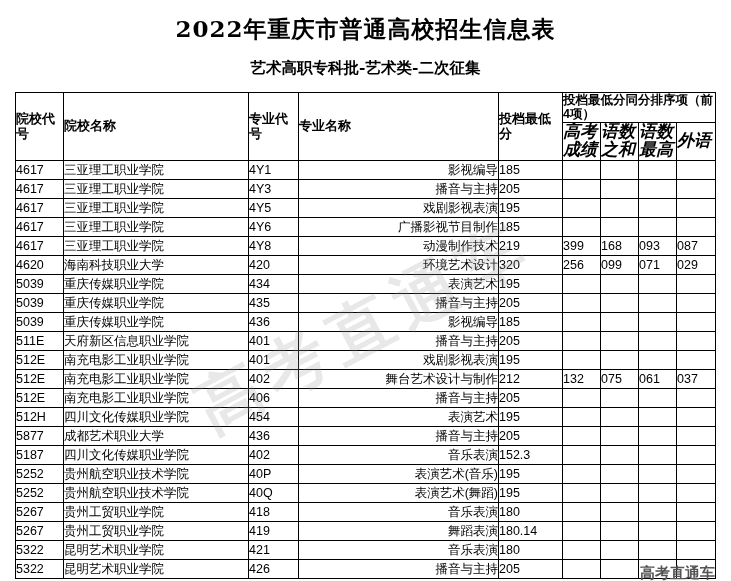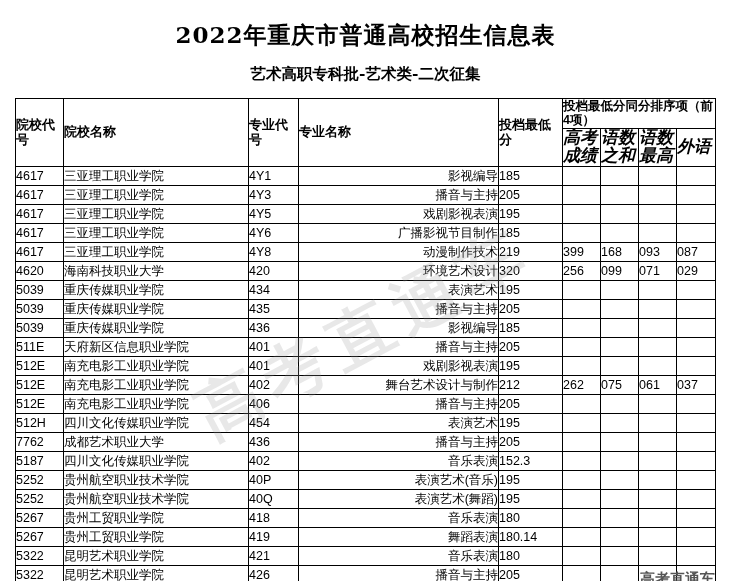--- a/index.html
+++ b/index.html
@@ -19,21 +19,21 @@
     position: relative;
     width: 731px;
     height: 581px;
     box-sizing: border-box;
   }
   .title {
     text-align: center;
     font-size: 23px;
     font-weight: bold;
     letter-spacing: 1px;
-    margin-top: 20px;
+    margin-top: 14px;
     font-family: "DejaVu Serif", "Liberation Serif", serif;
   }
   .subtitle {
     text-align: center;
     font-size: 15.5px;
     font-weight: bold;
     margin-top: 13px;
     font-family: "DejaVu Serif", "Liberation Serif", serif;
   }
   table.grades {
@@ -258,21 +258,21 @@
           <td class="c-rank"></td>
           <td class="c-rank"></td>
           <td class="c-rank"></td>
         </tr>
         <tr>
           <td class="c-num">512E</td>
           <td class="c-name">南充电影工业职业学院</td>
           <td class="c-major-code">402</td>
           <td class="c-major">舞台艺术设计与制作</td>
           <td class="c-score">212</td>
-          <td class="c-rank">262</td>
+          <td class="c-rank">132</td>
           <td class="c-rank">075</td>
           <td class="c-rank">061</td>
           <td class="c-rank">037</td>
         </tr>
         <tr>
           <td class="c-num">512E</td>
           <td class="c-name">南充电影工业职业学院</td>
           <td class="c-major-code">406</td>
           <td class="c-major">播音与主持</td>
           <td class="c-score">205</td>
@@ -286,21 +286,21 @@
           <td class="c-name">四川文化传媒职业学院</td>
           <td class="c-major-code">454</td>
           <td class="c-major">表演艺术</td>
           <td class="c-score">195</td>
           <td class="c-rank"></td>
           <td class="c-rank"></td>
           <td class="c-rank"></td>
           <td class="c-rank"></td>
         </tr>
         <tr>
-          <td class="c-num">7762</td>
+          <td class="c-num">5877</td>
           <td class="c-name">成都艺术职业大学</td>
           <td class="c-major-code">436</td>
           <td class="c-major">播音与主持</td>
           <td class="c-score">205</td>
           <td class="c-rank"></td>
           <td class="c-rank"></td>
           <td class="c-rank"></td>
           <td class="c-rank"></td>
         </tr>
         <tr>

